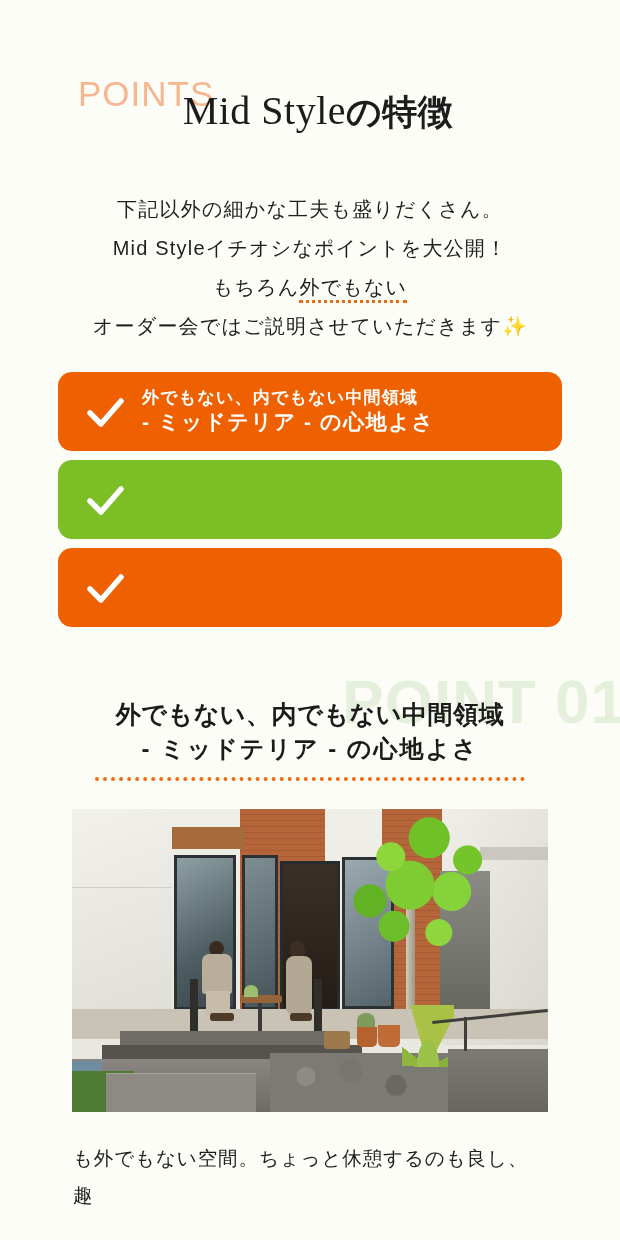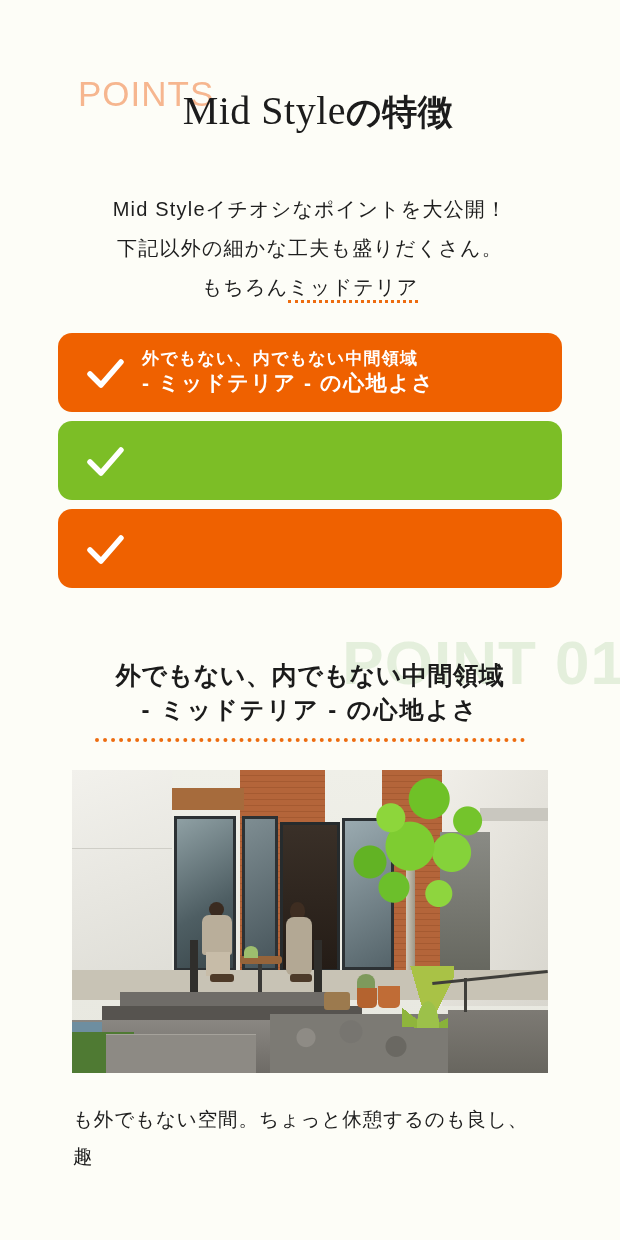--- a/index.html
+++ b/index.html
@@ -265,24 +265,27 @@
 <div class="page">
 
   <div class="header-block">
     <div class="points-watermark">POINTS</div>
     <div class="header-title">
       <span>Mid Style</span><span class="jp">の特徴</span>
     </div>
   </div>
 
   <div class="intro">
+    <div>下記以外の細かな工夫も盛りだくさん。</div>
     <div>Mid Styleイチオシなポイントを大公開！</div>
-    <div>下記以外の細かな工夫も盛りだくさん。</div>
     <div>
-      <span>もちろん</span><span class="dotline">ミッドテリア</span>
+      <span>もちろん</span><span class="dotline">外でもない</span>
+    </div>
+    <div>
+      <span>オーダー会ではご説明させていただきます</span><span class="sparkle">✨</span>
     </div>
   </div>
 
   <div class="boxes">
 
     <div class="cbox orange">
       <span class="check-icon">
         <svg viewBox="0 0 46 46" width="46" height="46" aria-hidden="true">
           <path d="M8 24 L19 35 L39 12" fill="none" stroke="#FFFFFF" stroke-width="5.5" stroke-linecap="round" stroke-linejoin="round"></path>
         </svg>

